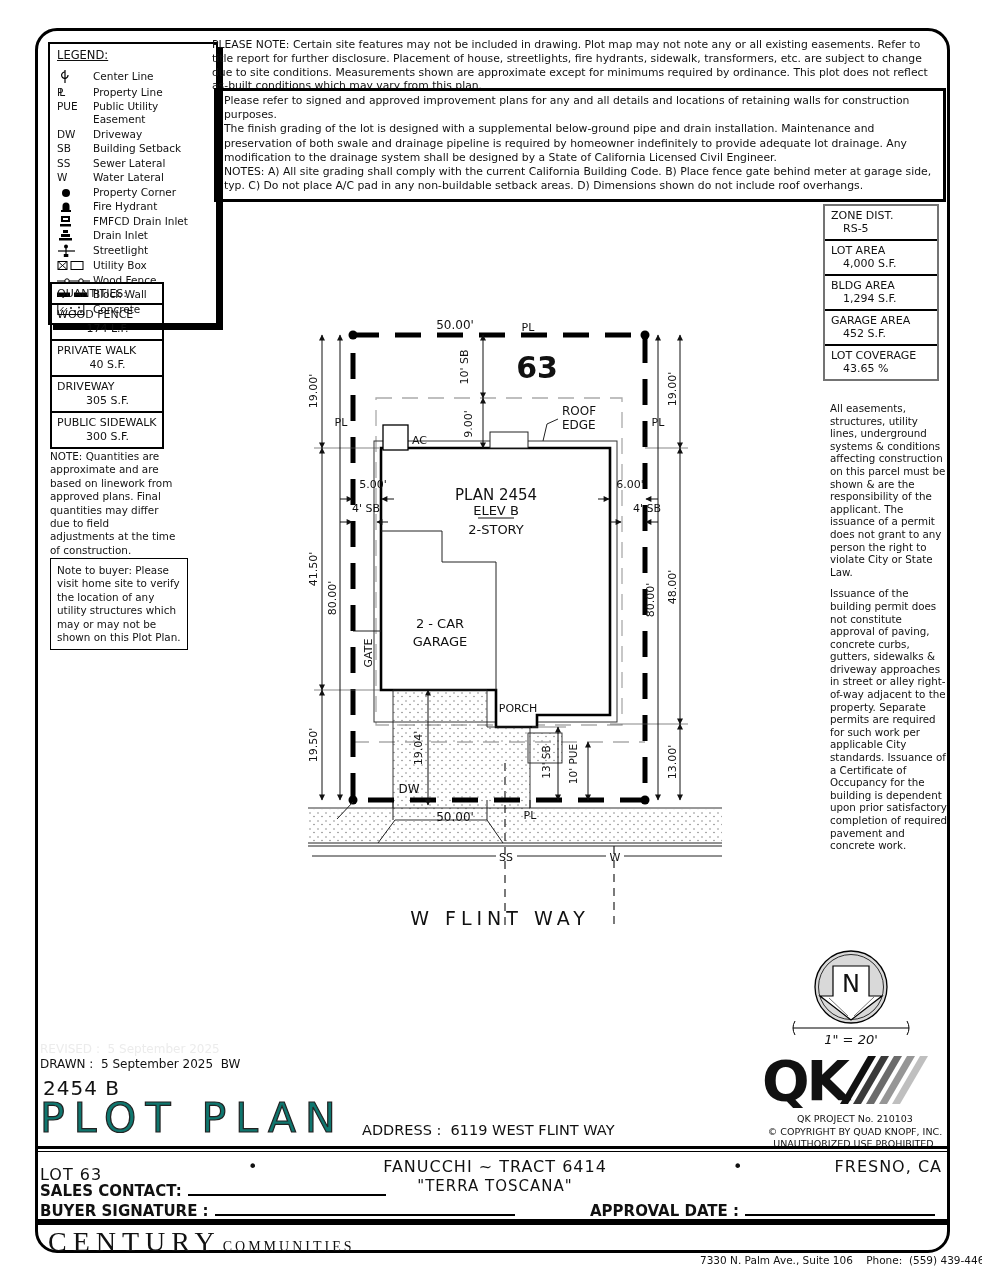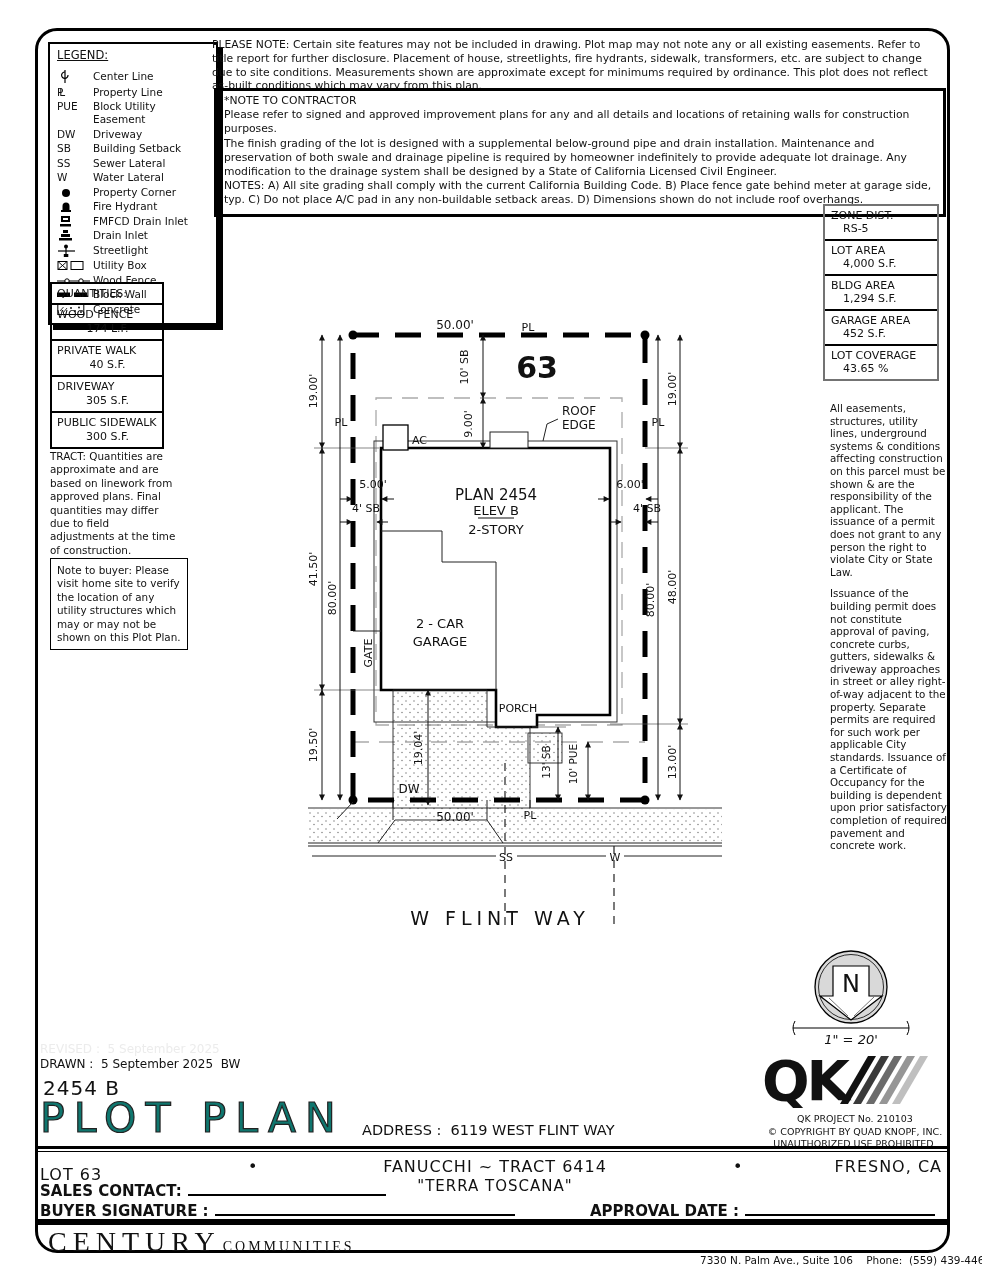--- a/index.html
+++ b/index.html
@@ -84,21 +84,21 @@
         </svg>
       </span>
     <span class="lg-lbl">Center Line</span>
     </div>
   <div class="lg-row">
     <span class="lg-sym pl-lig"><span>P</span><span>L</span></span>
     <span class="lg-lbl">Property Line</span>
     </div>
   <div class="lg-row">
     <span class="lg-sym">PUE</span>
-    <span class="lg-lbl">Block Utility Easement</span>
+    <span class="lg-lbl">Public Utility Easement</span>
     </div>
   <div class="lg-row">
     <span class="lg-sym">DW</span>
     <span class="lg-lbl">Driveway</span>
     </div>
   <div class="lg-row">
     <span class="lg-sym">SB</span>
     <span class="lg-lbl">Building Setback</span>
     </div>
   <div class="lg-row">
@@ -195,21 +195,20 @@
           <circle cx="22" cy="4.5" r="0.9" fill="#000"></circle>
           <circle cx="24" cy="9" r="0.9" fill="#000"></circle>
         </svg>
       </span>
     <span class="lg-lbl">Concrete</span>
     </div>
 </div>
 
 <div class="abs please-note">PLEASE NOTE:  Certain site features may not be included in drawing.  Plot map may not note any or all existing easements. Refer to title report for further disclosure.  Placement of house, streetlights, fire hydrants, sidewalk, transformers, etc. are subject to change due to site conditions.  Measurements shown are approximate except for minimums required by ordinance.  This plot does not reflect as-built conditions which may vary from this plan.</div>
 <div class="abs contractor">
-  <div>*NOTE TO CONTRACTOR</div>
   <div>Please refer to signed and approved improvement plans for any and all details and locations of retaining walls for construction purposes.</div>
   <div>The finish grading of the lot is designed with a supplemental below-ground pipe and drain installation.  Maintenance and preservation of both swale and drainage pipeline is required by homeowner indefinitely to provide adequate lot drainage.  Any modification to the drainage system shall be designed by a State of California Licensed Civil Engineer.</div>
   <div>NOTES:  A) All site grading shall comply with the current California Building Code.  B) Place fence gate behind meter at garage side, typ.  C) Do not place A/C pad in any non-buildable setback areas.  D) Dimensions shown do not include roof overhangs.</div>
 </div>
 
 <div class="abs zone">
   <div class="zrow">
       <div>ZONE DIST.</div>
       <div class="zval">RS-5</div>
     </div>
@@ -248,21 +247,21 @@
     </div>
   <div class="qrow">
       <div>DRIVEWAY</div>
       <div class="qval">305 S.F.</div>
     </div>
   <div class="qrow">
       <div>PUBLIC SIDEWALK</div>
       <div class="qval">300 S.F.</div>
     </div>
 </div>
-<div class="abs qty-note">TRACT: Quantities are approximate and are based on linework from approved plans.  Final quantities may differ due to field adjustments at the time of construction.</div>
+<div class="abs qty-note">NOTE: Quantities are approximate and are based on linework from approved plans.  Final quantities may differ due to field adjustments at the time of construction.</div>
 <div class="abs buyer-box">Note to buyer: Please visit home site to verify the location of any utility structures which may or may not be shown on this Plot Plan.</div>
 
 <svg class="abs" style="left:300px;top:315px;" width="430" height="632" viewBox="0 0 430 632">
   <defs>
     <marker id="ah" viewBox="0 0 10 10" refX="9" refY="5" markerWidth="8" markerHeight="6" orient="auto-start-reverse">
       <path d="M0,0 L10,5 L0,10 z" fill="#111"></path>
     </marker>
     <pattern id="stip" width="8" height="8" patternUnits="userSpaceOnUse">
       <circle cx="2" cy="2" r="0.8" fill="#888"></circle>
         <circle cx="6" cy="5.5" r="0.8" fill="#888"></circle>

